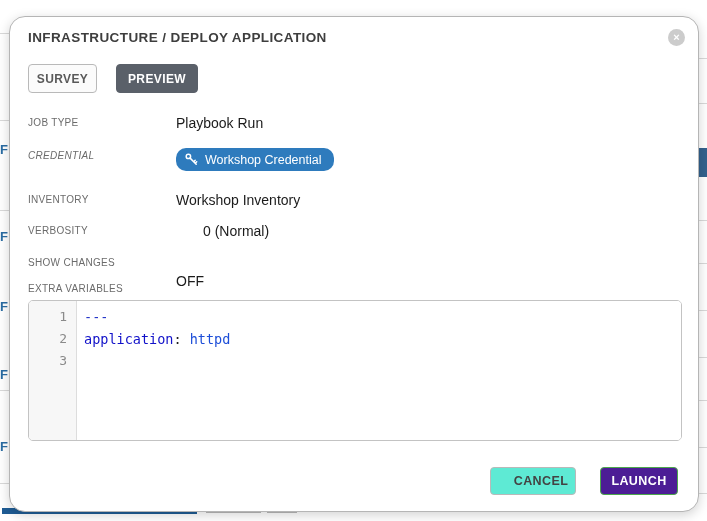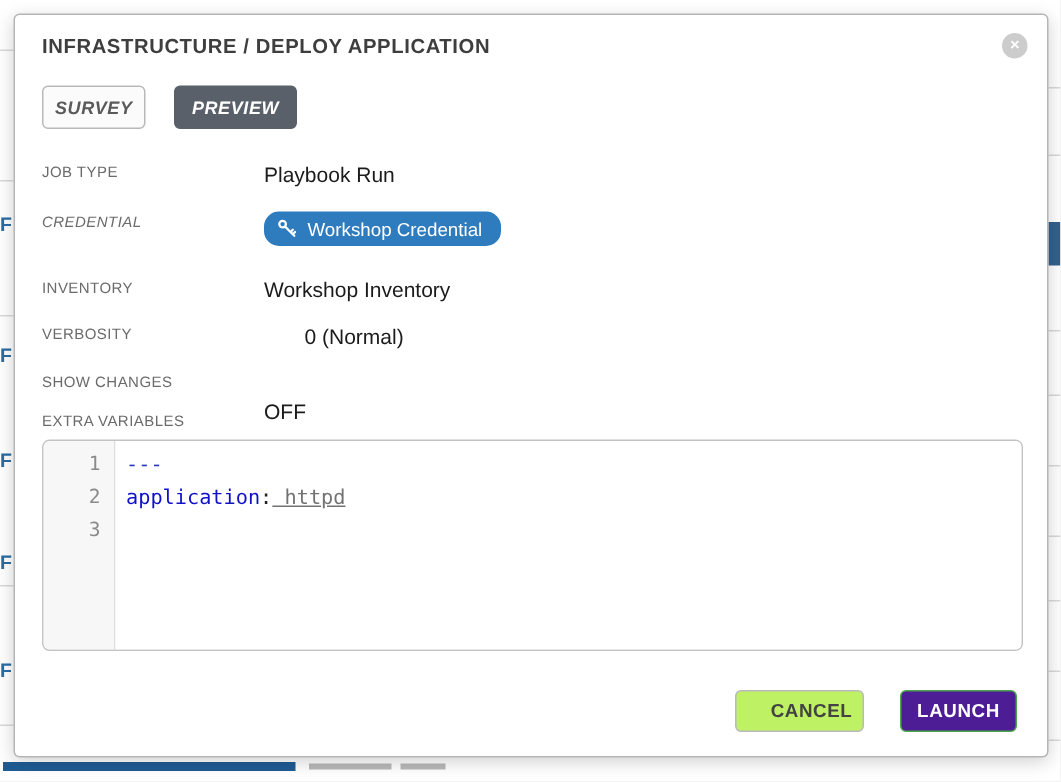--- a/index.html
+++ b/index.html
@@ -14,39 +14,39 @@
   .bg-frag-left {
     position:absolute; left:0; width:9px; overflow:hidden;
     color:#2a6ca3; font-weight:bold; font-size:13px; line-height:14px;
   }
   .bg-blue-block { position:absolute; left:699px; width:8px; height:29px; background:#33618d; }
   .bg-bottom-blue { position:absolute; background:#1f5c94; }
   .bg-bottom-gray { position:absolute; background:#b9b9b9; }
 
   
   .modal {
-    position:absolute; left:9px; top:9px; width:690px; height:496px;
-    background:#ffffff; border:1px solid #b5b5b5; border-radius:4px;
+    position:absolute; left:9px; top:16px; width:690px; height:496px;
+    background:#ffffff; border:1px solid #b5b5b5; border-radius:16px;
     box-shadow:0 3px 12px rgba(0,0,0,.18);
   }
   .modal-title {
     position:absolute; left:18px; top:13px;
     font-size:13.5px; font-weight:bold; color:#3e3e3e; letter-spacing:.4px;
   }
   .close-btn {
     position:absolute; right:13px; top:12px; width:17px; height:17px;
     background:#cccccc; border-radius:50%; color:#ffffff;
     font-size:11px; font-weight:bold; text-align:center; line-height:17px;
     cursor:pointer; user-select:none;
   }
   
   .tab {
     position:absolute; top:47px; height:29px; border-radius:4px;
     font-size:12px; font-weight:bold; letter-spacing:.4px;
-    display:flex; align-items:center; justify-content:center; cursor:pointer;font-style:italic;
+    display:flex; align-items:center; justify-content:center; cursor:pointer;
   }
   .tab-survey { left:18px; width:69px; background:#fbfbfb; border:1px solid #b9b9b9; color:#5a5a5a; }
   .tab-preview { left:106px; width:82px; background:#5a6069; border:1px solid #5a6069; color:#ffffff; }
 
   
   .field-label {
     position:absolute; left:18px; font-size:10px; color:#6b6b6b; letter-spacing:.3px;
   }
   .field-value {
     position:absolute; left:166px; font-size:14px; color:#1b1b1b;
@@ -68,29 +68,29 @@
   .gutter {
     width:48px; background:#f7f7f7; border-right:1px solid #dddddd;
     color:#8a8a8a; text-align:right; padding:5px 9px 0 0; line-height:22px;
     font-size:13px;
   }
   .code-area { flex:1; background:#ffffff; padding:5px 0 0 7px; line-height:22px; }
   .code-line { height:22px; white-space:pre; }
   .tok-doc { color:#2737c8; }
   .tok-key { color:#1111c9; }
   .tok-sep { color:#222222; }
-  .tok-val { color:#737373;text-decoration:underline; }
+  .tok-val { color:#1d4ed8; }
 
   
   .btn {
     position:absolute; top:450px; height:28px; border-radius:4px;
     font-size:12.5px; font-weight:bold; letter-spacing:.4px;
     display:flex; align-items:center; justify-content:center; cursor:pointer;
   }
-  .btn-cancel { left:480px; width:86px; background:#bef264; border:1px solid #b9b9b9; color:#434343;padding-left:16px; }
+  .btn-cancel { left:480px; width:86px; background:#5eead4; border:1px solid #b9b9b9; color:#434343;padding-left:16px; }
   .btn-launch { left:590px; width:78px; background:#4c1d95; border:1px solid #4ca64c; color:#ffffff; }
 </style>
 </head>
 <body>
 
 <div class="screen">
 
   <div class="bg-line" style="left:0;top:33px;width:9px;"></div>
   <div class="bg-line" style="left:0;top:120px;width:9px;"></div>
   <div class="bg-line" style="left:0;top:210px;width:9px;"></div>

